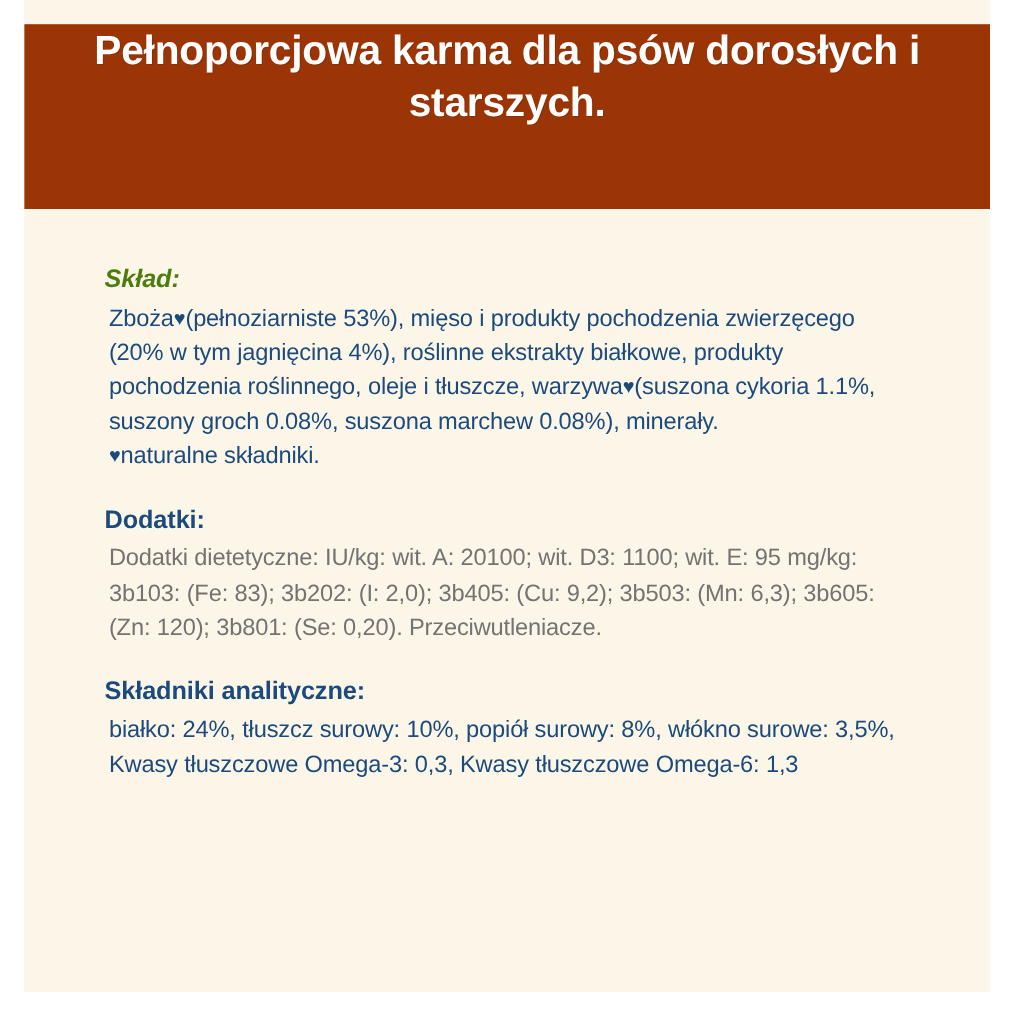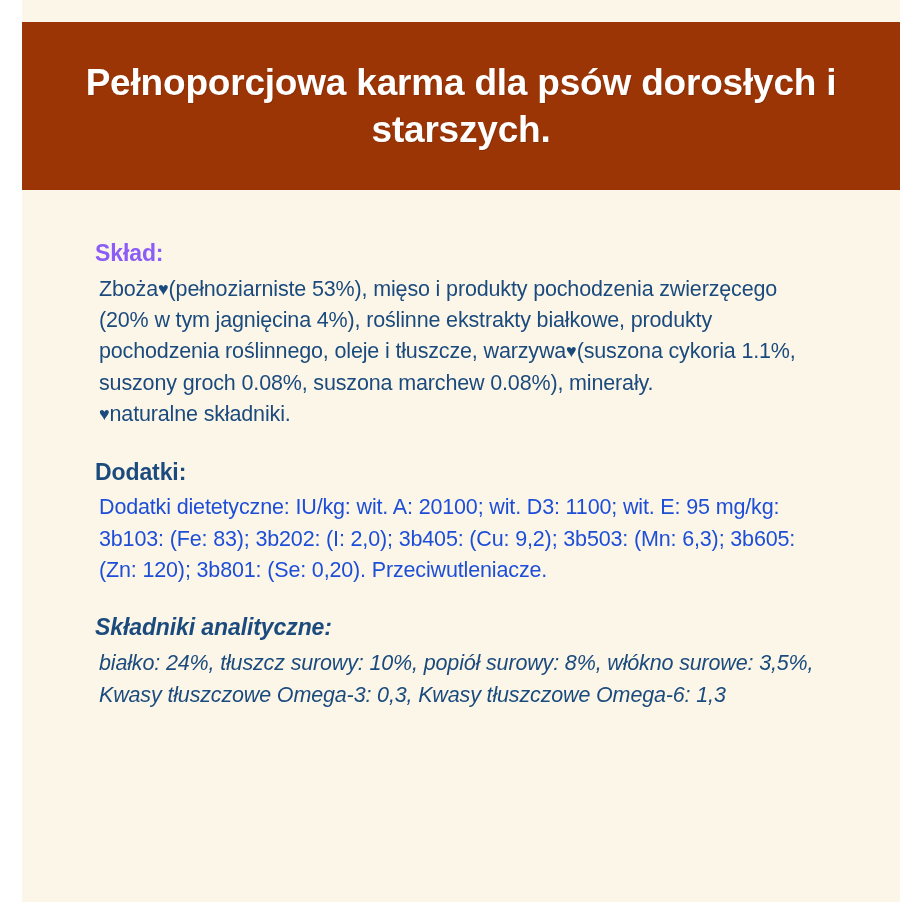--- a/index.html
+++ b/index.html
@@ -26,21 +26,21 @@
 
   
   .banner {
     position: absolute;
     left: 0px;
     top: 22px;
     width: 878px;
     height: 168px;
     background: #9c3506;
     display: flex;
-    align-items: center;
+    align-items: flex-start;
     justify-content: center;
     box-sizing: border-box;
     padding: 0 28px;
   }
   .banner-title {
     color: #ffffff;
     font-family: "Liberation Sans", sans-serif;
     font-size: 37px;
     font-weight: bold;
     line-height: 1.28;
@@ -54,21 +54,21 @@
   .content {
     position: absolute;
     left: 73px;
     top: 238px;
     width: 740px;
   }
 
   .section {
     margin-bottom: 26px;
   }
-  .section:last-child { margin-bottom: 0; font-style: italic; }
+  .section:last-child { margin-bottom: 0; }
 
   .section-heading {
     color: #1b4a7d;
     font-family: "Liberation Sans", sans-serif;
     font-size: 23px;
     font-weight: bold;
     line-height: 1.38;
     margin: 0 0 2px 0;
     letter-spacing: -0.1px;
   }
@@ -94,27 +94,27 @@
 
 <div class="label-card" style="background: rgb(252, 246, 232);">
 
   <div class="banner" style="background: rgb(156, 53, 6);">
     <h1 class="banner-title" style="color: rgb(255, 255, 255);">Pełnoporcjowa karma dla psów dorosłych i starszych.</h1>
   </div>
 
   <div class="content">
 
     <div class="section">
-      <h2 class="section-heading" style="color: #8b5cf6;">Skład:</h2>
+      <h2 class="section-heading" style="color: #4d7c0f; font-style: italic;">Skład:</h2>
       <p class="section-body" style="color: rgb(27, 74, 125);">Zboża<span class="heart">♥</span>(pełnoziarniste 53%), mięso i produkty pochodzenia zwierzęcego (20% w tym jagnięcina 4%), roślinne ekstrakty białkowe, produkty pochodzenia roślinnego, oleje i tłuszcze, warzywa<span class="heart">♥</span>(suszona cykoria 1.1%, suszony groch 0.08%, suszona marchew 0.08%), minerały.<br><span class="heart">♥</span>naturalne składniki.</p>
     </div>
 
     <div class="section">
       <h2 class="section-heading" style="color: rgb(27, 74, 125);">Dodatki:</h2>
-      <p class="section-body" style="color: #1d4ed8;">Dodatki dietetyczne: IU/kg: wit. A: 20100; wit. D3: 1100; wit. E: 95 mg/kg: 3b103: (Fe: 83); 3b202: (I: 2,0); 3b405: (Cu: 9,2); 3b503: (Mn: 6,3); 3b605: (Zn: 120); 3b801: (Se: 0,20). Przeciwutleniacze.</p>
+      <p class="section-body" style="color: #737373;">Dodatki dietetyczne: IU/kg: wit. A: 20100; wit. D3: 1100; wit. E: 95 mg/kg: 3b103: (Fe: 83); 3b202: (I: 2,0); 3b405: (Cu: 9,2); 3b503: (Mn: 6,3); 3b605: (Zn: 120); 3b801: (Se: 0,20). Przeciwutleniacze.</p>
     </div>
 
     <div class="section">
       <h2 class="section-heading" style="color: rgb(27, 74, 125);">Składniki analityczne:</h2>
       <p class="section-body" style="color: rgb(27, 74, 125);">białko: 24%, tłuszcz surowy: 10%, popiół surowy: 8%, włókno surowe: 3,5%, Kwasy tłuszczowe Omega-3: 0,3, Kwasy tłuszczowe Omega-6: 1,3</p>
     </div>
 
   </div>
 </div>
 

